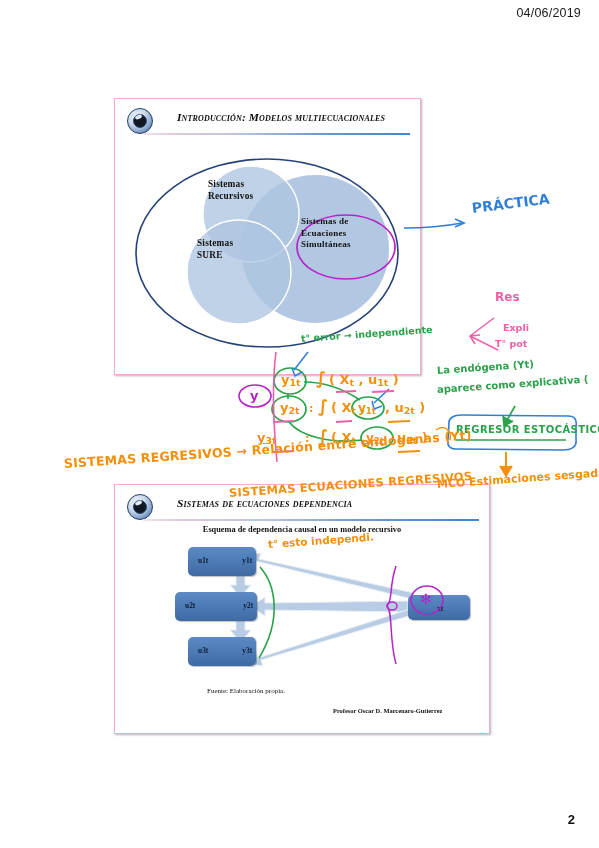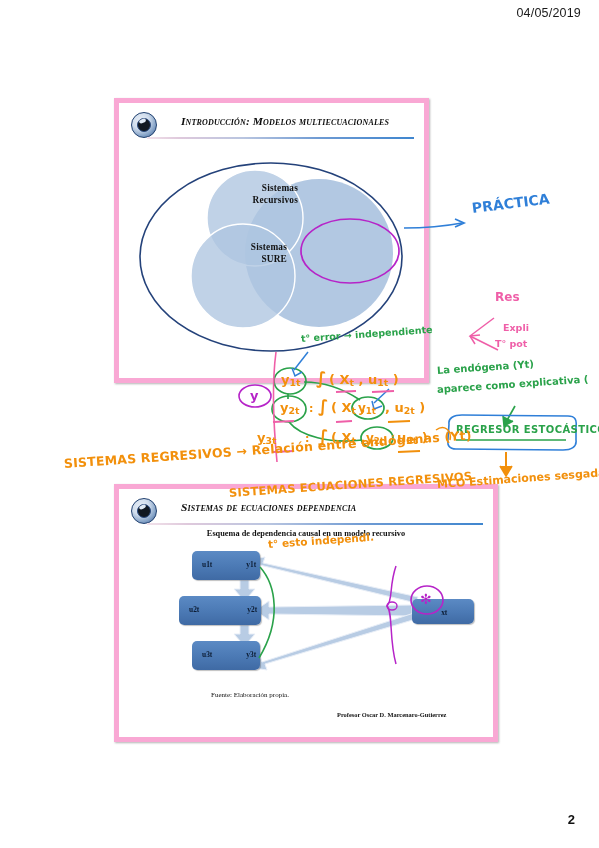--- a/index.html
+++ b/index.html
@@ -18,21 +18,21 @@
   }
   .page-number{
     position:absolute;right:24px;top:812px;
     font-family:"Liberation Sans", sans-serif;
     font-size:13px;font-weight:bold;color:#111;
   }
 
   
   .slide{
     position:absolute;background:#fff;
-    border:5px solid #f9a8d4;
+    border:1px solid #f9a8d4;
     box-shadow:1px 1px 2px rgba(0,0,0,.30);
   }
   #slide1{left:114px;top:98px;width:305px;height:275px;}
   #slide2{left:114px;top:484px;width:374px;height:248px;}
 
   .slide-logo{
     position:absolute;left:12px;top:9px;width:26px;height:26px;
   }
   .slide-logo .ring{
     position:absolute;left:0;top:0;width:26px;height:26px;border-radius:50%;
@@ -56,21 +56,21 @@
   }
   .title-rule{
     position:absolute;left:28px;right:10px;top:34px;height:2.2px;
     background:linear-gradient(90deg,#f2e2ea 0%,#dfc9dc 12%,#b9c5e0 36%,#6d9ad3 65%,#3f86cf 100%);
   }
 
   
   .venn{position:absolute;left:0;top:42px;width:305px;height:230px;}
   .venn svg{position:absolute;left:0;top:0;}
   .venn-label{
-    position:absolute;text-align:right;
+    position:absolute;text-align:left;
     font-family:"Liberation Serif", serif;font-weight:bold;
     font-size:9.3px;color:#111;line-height:12px;letter-spacing:.2px;
   }
   #lbl-rec{left:93px;top:37px;width:86px;}
   #lbl-sure{left:82px;top:96px;width:86px;}
   #lbl-sim{left:186px;top:75px;width:92px;font-size:9.1px;line-height:11.5px;}
 
   
   .subtitle2{
     position:absolute;left:0;right:0;top:40px;text-align:center;
@@ -119,21 +119,21 @@
   .skew{transform:rotate(-4deg);transform-origin:left center;}
   .skew2{transform:rotate(-7deg);transform-origin:left center;}
 
   .sub{font-size:.72em;vertical-align:-.22em;}
 </style>
 </head>
 <body>
 
 <div class="page">
 
-  <div class="date-stamp">04/05/2019</div>
+  <div class="date-stamp">04/06/2019</div>
   <div class="page-number">2</div>
 
   <div class="slide" id="slide1">
 
     <div class="slide-logo">
       <div class="ring"></div>
         <div class="inner"></div>
         <div class="glint"></div>
     </div>
 
@@ -149,20 +149,25 @@
         <ellipse cx="231" cy="106" rx="49" ry="32" fill="none" stroke="#b624c8" stroke-width="1.7"></ellipse>
       </svg>
       <div class="venn-label" id="lbl-rec">
         <span>Sistemas</span><br>
         <span>Recursivos</span>
       </div>
       <div class="venn-label" id="lbl-sure">
         <span>Sistemas</span><br>
         <span>SURE</span>
       </div>
+      <div class="venn-label" id="lbl-sim">
+        <span>Sistemas de</span><br>
+        <span>Ecuaciones</span><br>
+        <span>Simultáneas</span>
+      </div>
     </div>
   </div>
 
   <div class="slide" id="slide2">
 
     <div class="slide-logo">
       <div class="ring"></div>
         <div class="inner"></div>
         <div class="glint"></div>
     </div>

